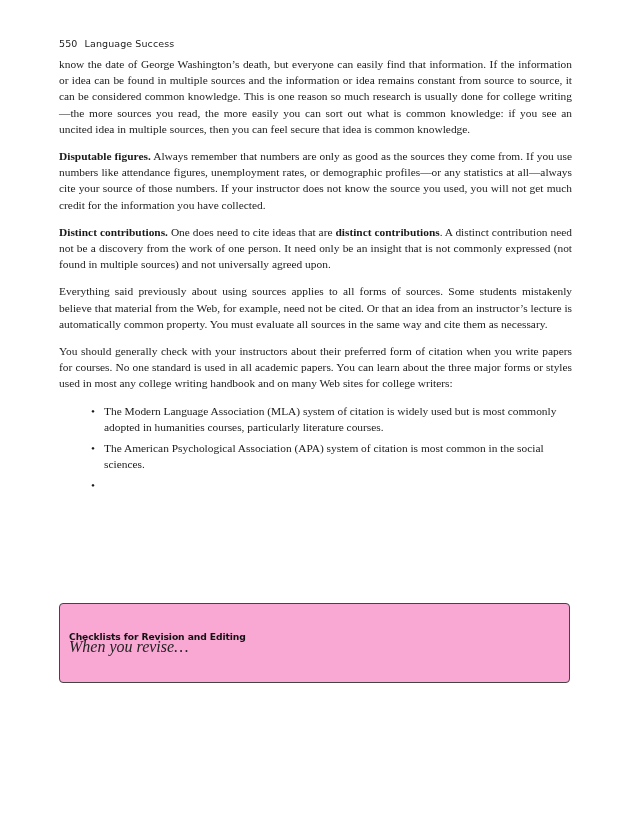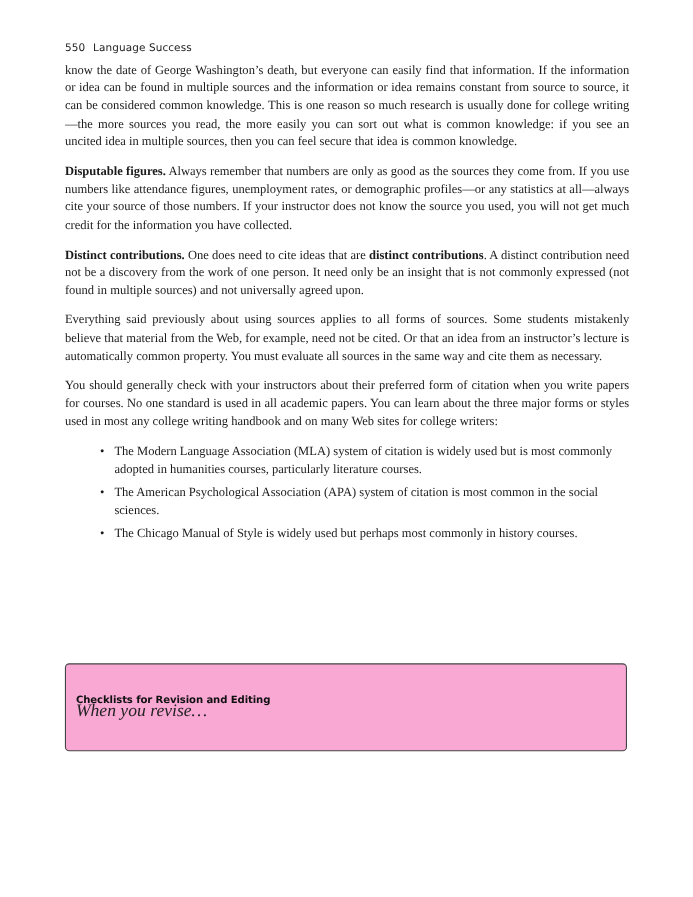--- a/index.html
+++ b/index.html
@@ -117,21 +117,21 @@
   </p>
 
   <p class="last-left">Everything said previously about using sources applies to all forms of sources. Some students mistakenly believe that material from the Web, for example, need not be cited. Or that an idea from an instructor’s lecture is automatically common property. You must evaluate all sources in the same way and cite them as necessary.</p>
 
 
   <p class="last-left">You should generally check with your instructors about their preferred form of citation when you write papers for courses. No one standard is used in all academic papers. You can learn about the three major forms or styles used in most any college writing handbook and on many Web sites for college writers:</p>
 
   <ul class="bullets">
     <li><span class="dot">•</span><span>The Modern Language Association (MLA) system of citation is widely used but is most commonly adopted in humanities courses, particularly literature courses.</span></li>
     <li><span class="dot">•</span><span>The American Psychological Association (APA) system of citation is most common in the social sciences.</span></li>
-    <li><span class="dot">•</span><span>The Chicago Manual of Style is widely used but perhaps most commonly in history courses.</span></li>
+    <li><span class="dot">•</span></li>
   </ul>
 
 </div>
 
 <div class="callout">
   <div class="callout-title">Checklists for Revision and Editing</div>
   <div class="callout-text">When you revise…</div>
 </div>
 
 </body></html>

